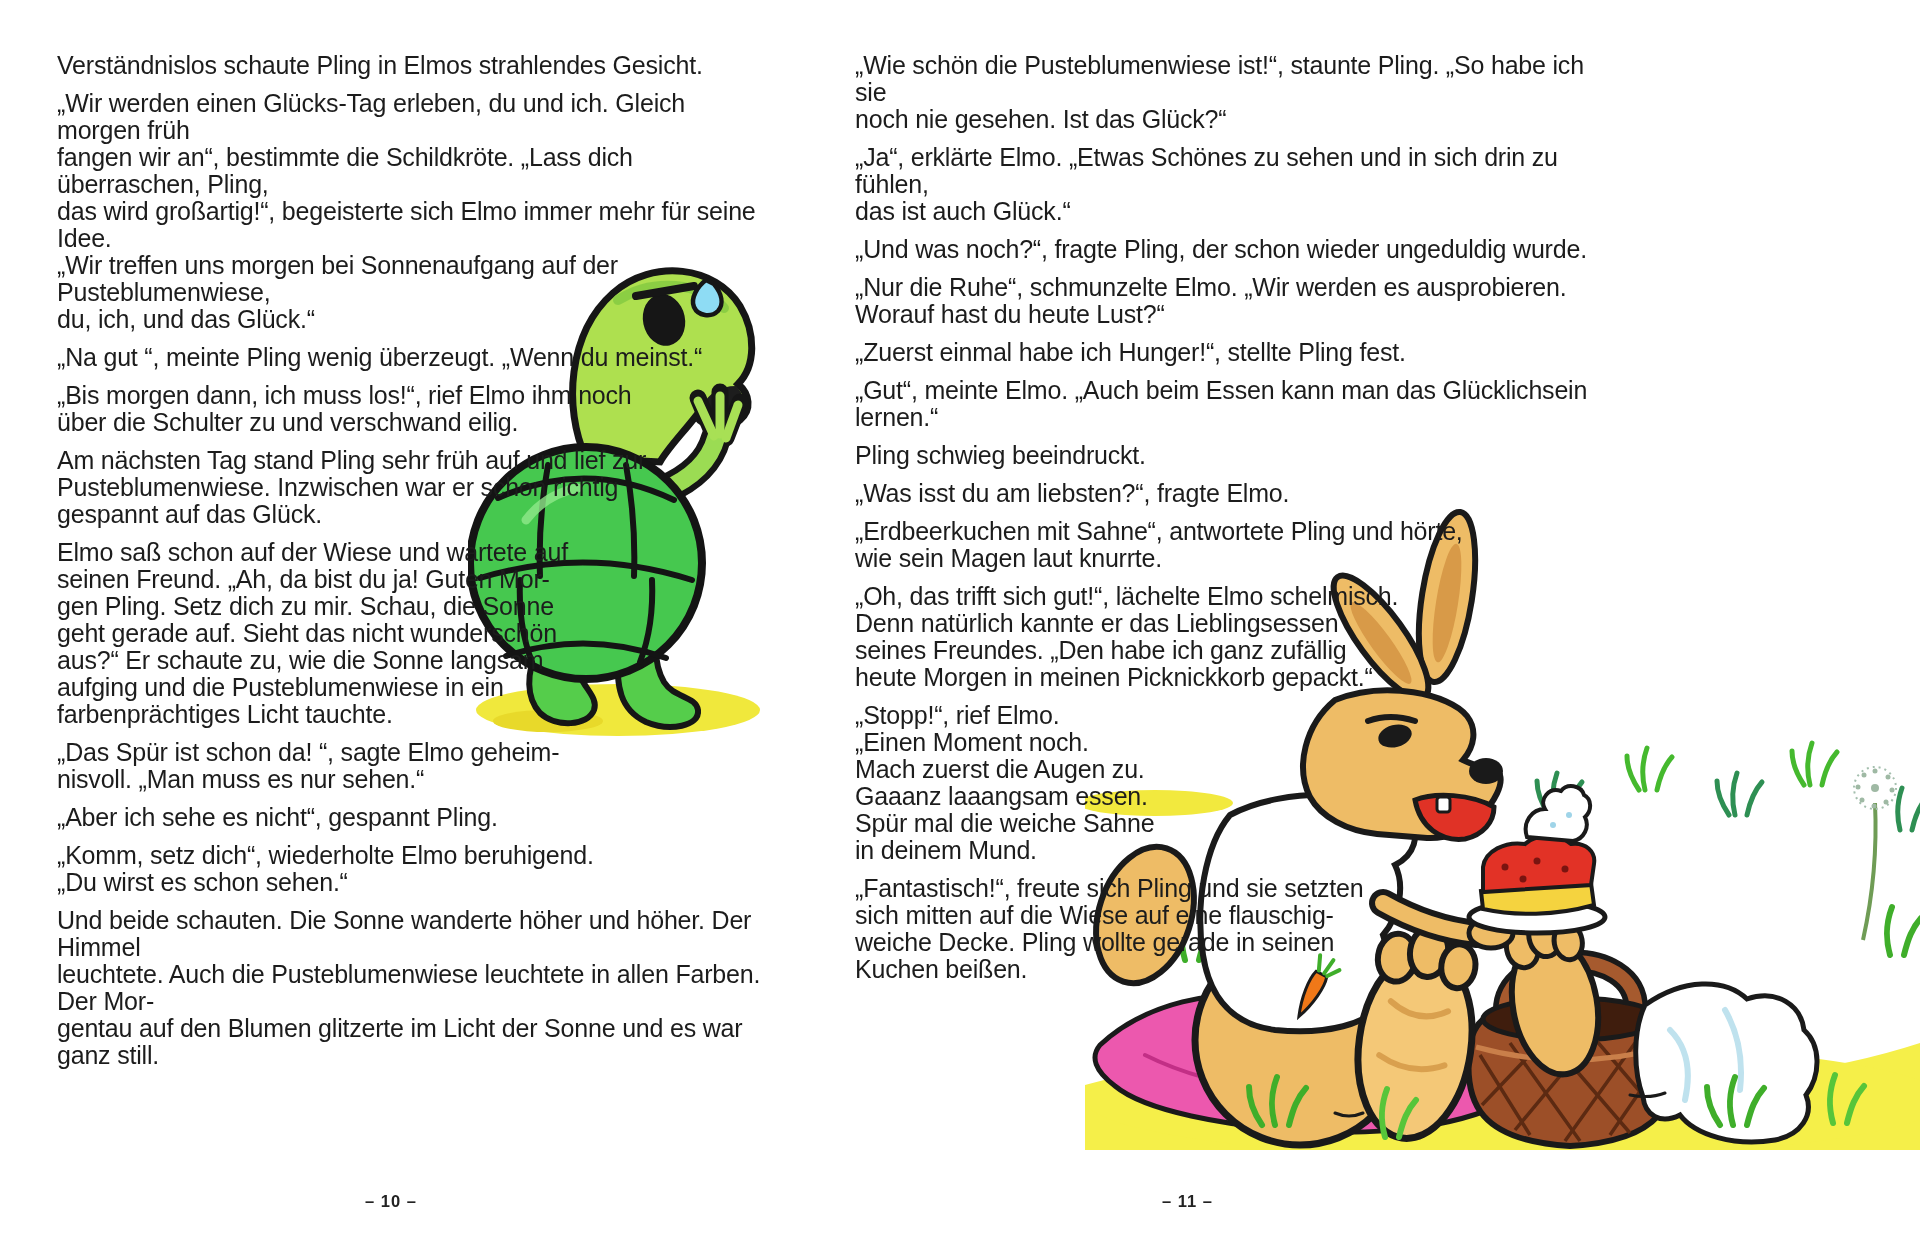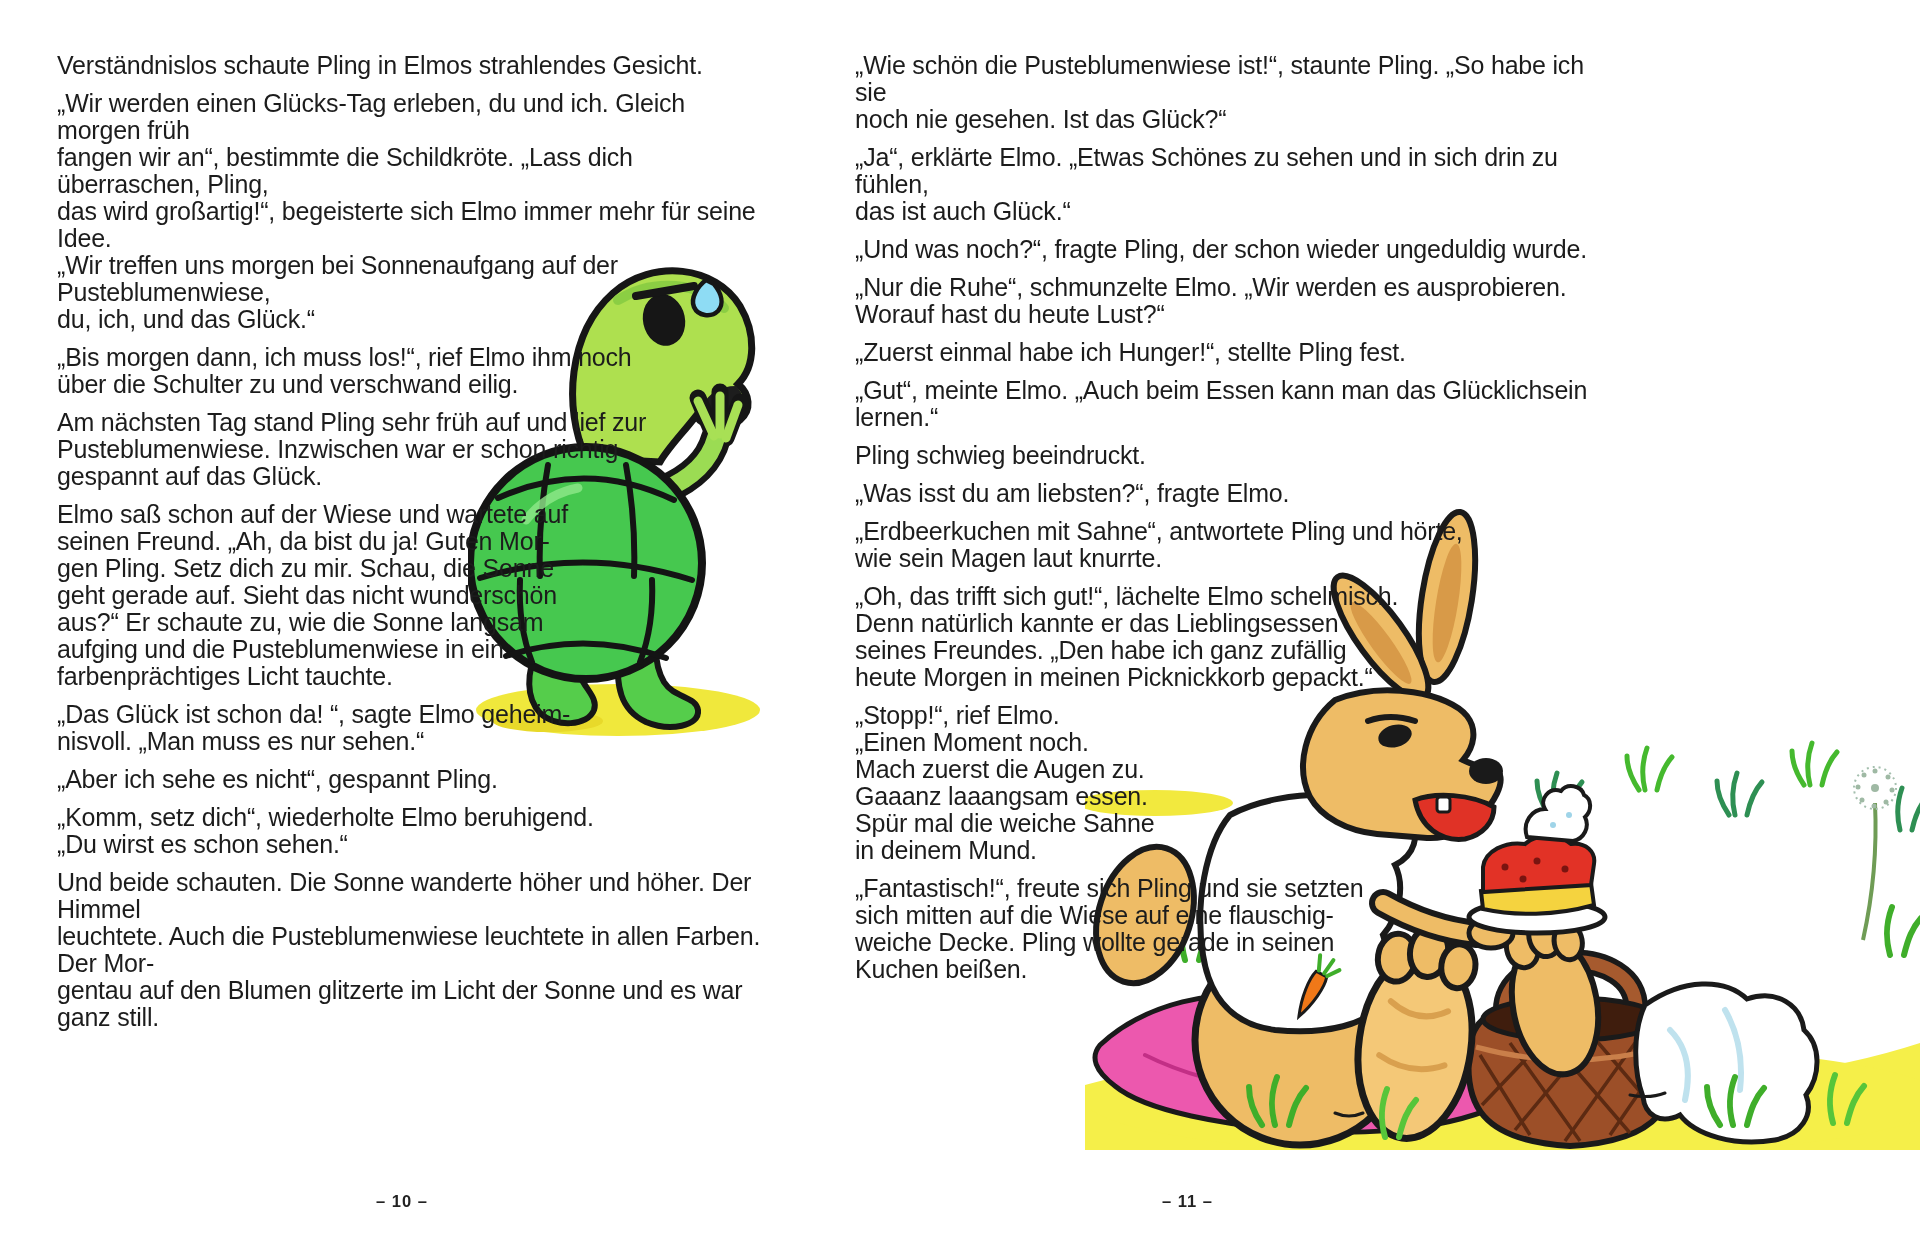--- a/index.html
+++ b/index.html
@@ -17,49 +17,50 @@
     margin:0 0 11px 0;
     font-size:25px; line-height:27px;
     letter-spacing:-0.2px;
     white-space:pre-line;
   }
   .page-number {
     position:absolute; top:1192px; z-index:2;
     font-size:16.5px; font-weight:bold; letter-spacing:1px;
     text-align:center; color:#222;
   }
-  #pn-left  { left:57px;  width:690px;text-align:center; }
+  #pn-left  { left:46px;  width:690px;text-align:center; }
   #pn-right { left:855px; width:665px; }
   .illu { position:absolute; z-index:1; }
   #turtle-illu   { left:468px;  top:258px; }
   #kangaroo-illu { left:1085px; top:485px; }
 </style>
 </head>
 <body>
 
 <div class="page-column" id="page-left">
   <p class="para">Verständnislos schaute Pling in Elmos strahlendes Gesicht.</p>
   <p class="para">„Wir werden einen Glücks-Tag erleben, du und ich. Gleich morgen früh
 fangen wir an“, bestimmte die Schildkröte. „Lass dich überraschen, Pling,
 das wird großartig!“, begeisterte sich Elmo immer mehr für seine Idee.
 „Wir treffen uns morgen bei Sonnenaufgang auf der Pusteblumenwiese,
 du, ich, und das Glück.“</p>
+  <p class="para">„Na gut “, meinte Pling wenig überzeugt. „Wenn du meinst.“</p>
   <p class="para">„Bis morgen dann, ich muss los!“, rief Elmo ihm noch
 über die Schulter zu und verschwand eilig.</p>
   <p class="para">Am nächsten Tag stand Pling sehr früh auf und lief zur
 Pusteblumenwiese. Inzwischen war er schon richtig
 gespannt auf das Glück.</p>
   <p class="para">Elmo saß schon auf der Wiese und wartete auf
 seinen Freund. „Ah, da bist du ja! Guten Mor-
 gen Pling. Setz dich zu mir. Schau, die Sonne
 geht gerade auf. Sieht das nicht wunderschön
 aus?“ Er schaute zu, wie die Sonne langsam
 aufging und die Pusteblumenwiese in ein
 farbenprächtiges Licht tauchte.</p>
-  <p class="para">„Das Glück ist schon da! “, sagte Elmo geheim-
+  <p class="para">„Das Spür ist schon da! “, sagte Elmo geheim-
 nisvoll. „Man muss es nur sehen.“</p>
   <p class="para">„Aber ich sehe es nicht“, gespannt Pling.</p>
   <p class="para">„Komm, setz dich“, wiederholte Elmo beruhigend.
 „Du wirst es schon sehen.“</p>
   <p class="para">Und beide schauten. Die Sonne wanderte höher und höher. Der Himmel
 leuchtete. Auch die Pusteblumenwiese leuchtete in allen Farben. Der Mor-
 gentau auf den Blumen glitzerte im Licht der Sonne und es war ganz still.</p>
 </div>
 
 <div class="page-column" id="page-right">

